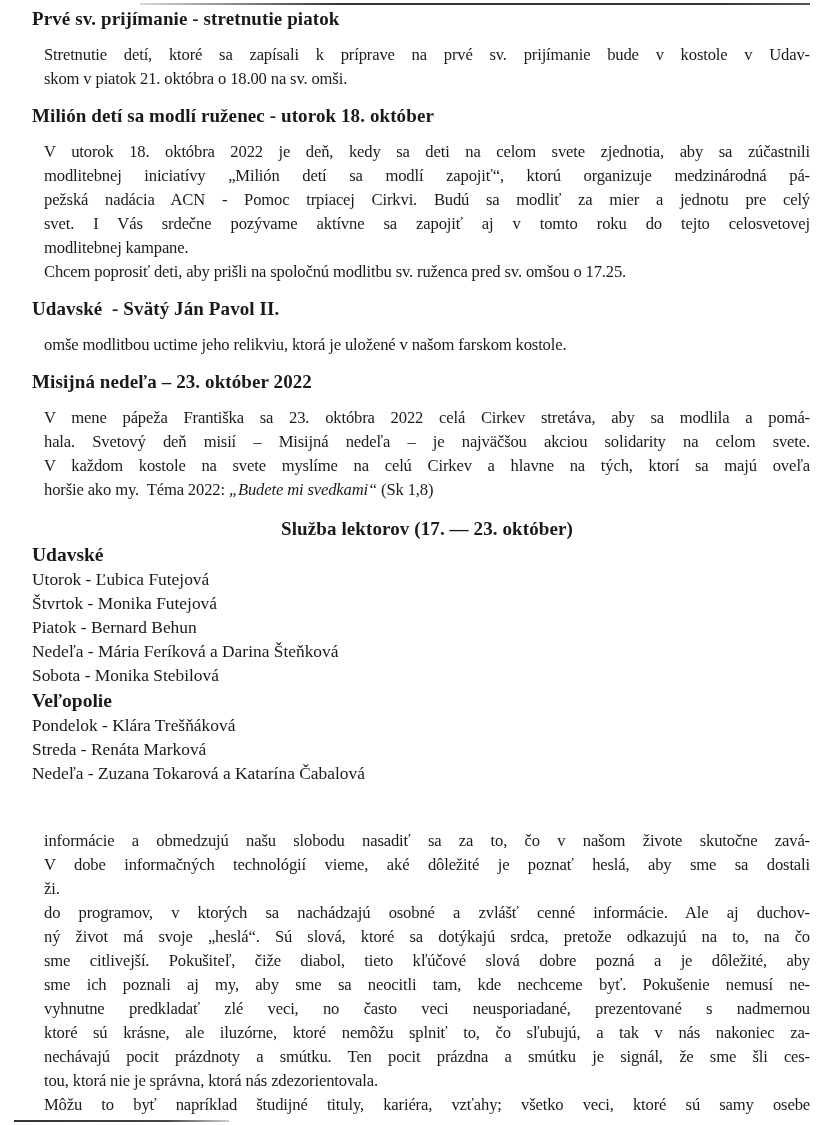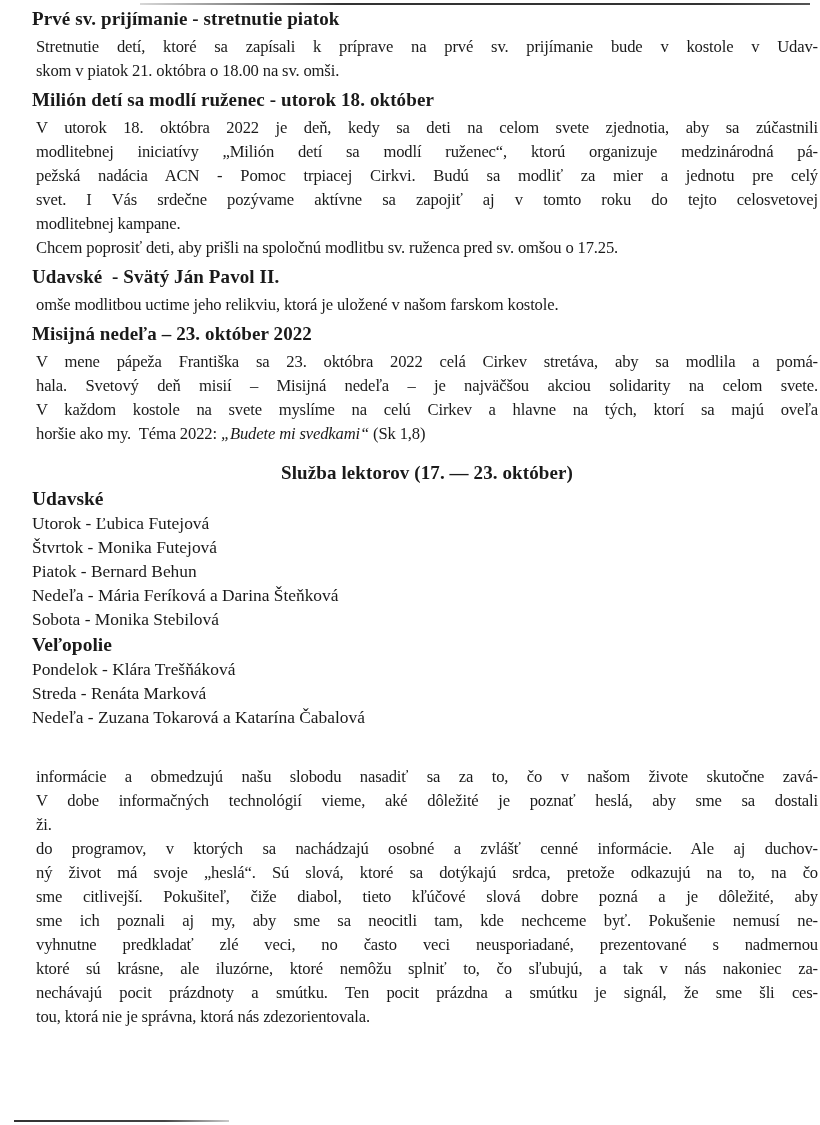--- a/index.html
+++ b/index.html
@@ -14,21 +14,21 @@
   .bottom-rule {
     position: absolute; left: 14px; top: 1120px; width: 215px; height: 2px;
     background: linear-gradient(to right, #333, #444 70%, rgba(80,80,80,0.3));
   }
   .content { position: absolute; left: 32px; top: 6px; width: 790px; }
   .h {
     font-family: "Liberation Serif", serif; font-weight: bold;
     font-size: 19px; line-height: 25px; margin: 0; letter-spacing: 0.1px;
   }
   .p {
-    font-size: 16.6px; line-height: 24px; margin: 4px; text-align: justify;
+    font-size: 16.6px; line-height: 24px; margin: 12px; text-align: justify;
     letter-spacing: -0.15px;
   }
   .p .line { display: block; text-align: justify; text-align-last: justify; white-space: nowrap; }
   .p .line.last { text-align-last: left; }
   .center-h { text-align: center; margin-top: 14px; }
   .roster-h {
     font-family: "Liberation Serif", serif; font-weight: bold;
     font-size: 19.5px; line-height: 24px; margin: 2px 0 0 0;
   }
   .roster-item {
@@ -49,21 +49,21 @@
     <p class="p">
       <span class="line">Stretnutie detí, ktoré sa zapísali k príprave na prvé sv. prijímanie bude v kostole v Udav-</span>
       <span class="line last">skom v piatok 21. októbra o 18.00 na sv. omši.</span>
     </p>
   </section>
 
   <section>
     <h2 class="h">Milión detí sa modlí ruženec - utorok 18. október</h2>
     <p class="p">
       <span class="line">V utorok 18. októbra 2022 je deň, kedy sa deti na celom svete zjednotia, aby sa zúčastnili</span>
-      <span class="line">modlitebnej iniciatívy „Milión detí sa modlí ruženec“, ktorú organizuje medzinárodná pá-</span>
+      <span class="line">modlitebnej iniciatívy „Milión detí sa modlí zapojiť“, ktorú organizuje medzinárodná pá-</span>
       <span class="line">pežská nadácia ACN - Pomoc trpiacej Cirkvi. Budú sa modliť za mier a jednotu pre celý</span>
       <span class="line">svet. I Vás srdečne pozývame aktívne sa zapojiť aj v tomto roku do tejto celosvetovej</span>
       <span class="line last">modlitebnej kampane.</span>
       <span class="line last">Chcem poprosiť deti, aby prišli na spoločnú modlitbu sv. ruženca pred sv. omšou o 17.25.</span>
     </p>
   </section>
 
   <section>
     <h2 class="h" style="white-space:pre;">Udavské  - Svätý Ján Pavol II.</h2>
     <p class="p">
@@ -109,17 +109,18 @@
       <span class="line">V dobe informačných technológií vieme, aké dôležité je poznať heslá, aby sme sa dostali</span>
       <span class="line last">ži.</span>
       <span class="line">do programov, v ktorých sa nachádzajú osobné a zvlášť cenné informácie. Ale aj duchov-</span>
       <span class="line">ný život má svoje „heslá“. Sú slová, ktoré sa dotýkajú srdca, pretože odkazujú na to, na čo</span>
       <span class="line">sme citlivejší. Pokušiteľ, čiže diabol, tieto kľúčové slová dobre pozná a je dôležité, aby</span>
       <span class="line">sme ich poznali aj my, aby sme sa neocitli tam, kde nechceme byť. Pokušenie nemusí ne-</span>
       <span class="line">vyhnutne predkladať zlé veci, no často veci neusporiadané, prezentované s nadmernou</span>
       <span class="line">ktoré sú krásne, ale iluzórne, ktoré nemôžu splniť to, čo sľubujú, a tak v nás nakoniec za-</span>
       <span class="line">nechávajú pocit prázdnoty a smútku. Ten pocit prázdna a smútku je signál, že sme šli ces-</span>
       <span class="line last">tou, ktorá nie je správna, ktorá nás zdezorientovala.</span>
+      <span class="line">Môžu to byť napríklad študijné tituly, kariéra, vzťahy; všetko veci, ktoré sú samy osebe</span>
     </p>
   </section>
 </div>
 
 <div class="bottom-rule"></div>
 
 </body></html>

